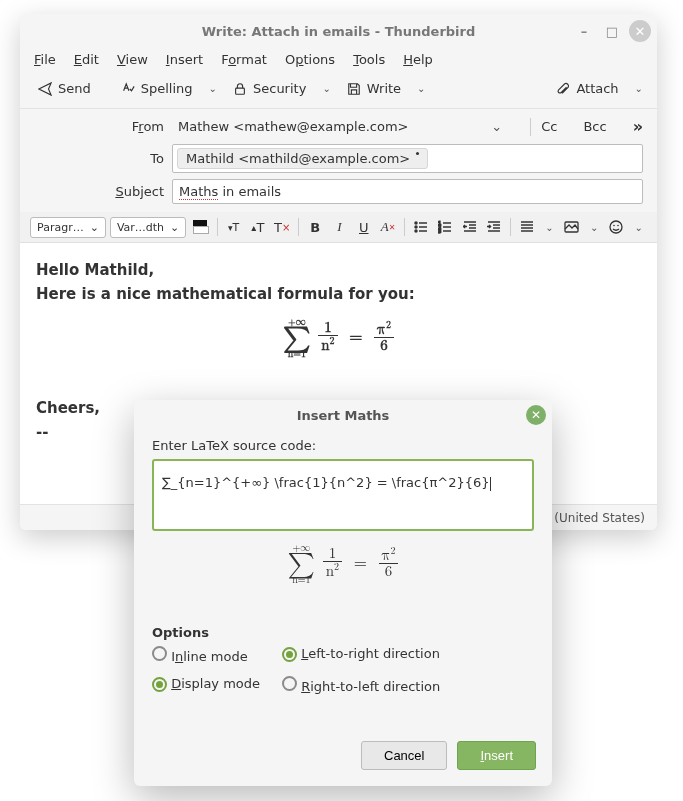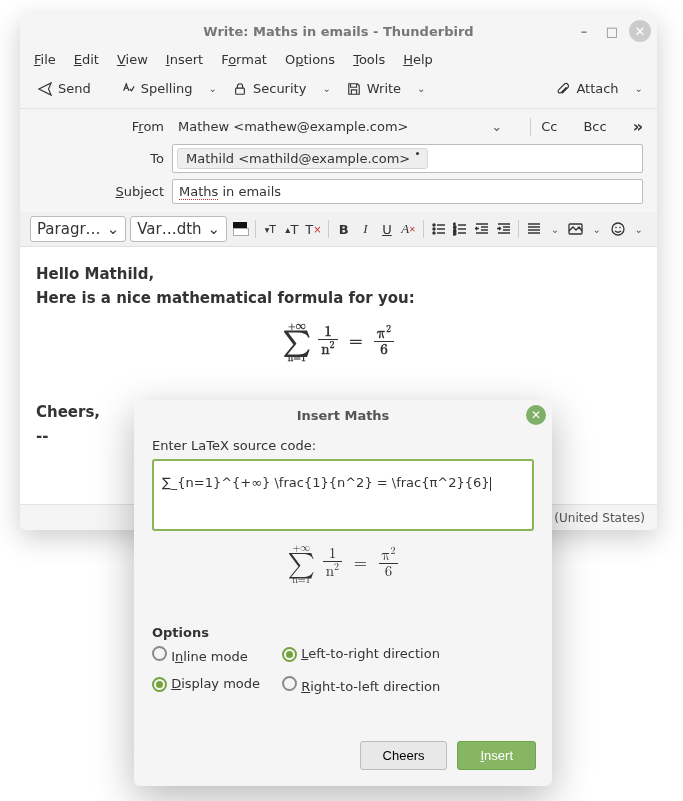--- a/index.html
+++ b/index.html
@@ -84,21 +84,21 @@
   }
   .input .misspell { border-bottom:1px dotted #c33; }
   .fmtbar {
     display:flex; align-items:center; gap:4px;
     padding:4px 10px; background:#f1f1f1; border-bottom:1px solid #e0e0e0;
     flex-wrap:nowrap;
   }
   .fselect {
     border:1px solid #bbb; border-radius:3px; padding:3px 6px;
     display:inline-flex; align-items:center; gap:6px; background:#fff;
-    font-size:15px; white-space:nowrap;
+    font-size:11px; white-space:nowrap;
   }
   .ficon { width:22px; height:22px; display:inline-flex;align-items:center;justify-content:center; font-size:13px; color:#333; }
   .ficon.b { font-weight:bold; }
   .ficon.i { font-style:italic; font-family:serif; }
   .ficon.u { text-decoration:underline; }
   .sep { width:1px; height:18px; background:#ccc; margin:0 2px; }
   .textcolor-swatch {
     width:14px; height:14px; position:relative;
   }
   .textcolor-swatch::before{
@@ -174,21 +174,21 @@
   }
   .btn.primary { background:#87b662; color:#fff; border-color:#6fa34c; }
   .btn.primary u { text-decoration: underline; }
   svg { display:block; }
 </style>
 </head>
 <body>
 
 <div class="window">
   <div class="titlebar">
-    <span>Write: Maths in emails - Thunderbird</span>
+    <span>Write: Attach in emails - Thunderbird</span>
     <div class="win-ctrl">
       <div class="win-btn">–</div>
       <div class="win-btn">□</div>
       <div class="win-btn close">✕</div>
     </div>
   </div>
 
   <div class="menubar">
     <span><u>F</u>ile</span>
     <span><u>E</u>dit</span>
@@ -443,16 +443,16 @@
           <span><u>D</u>isplay mode</span>
         </label>
         <label class="radiolbl">
           <span class="radio"></span>
           <span><u>R</u>ight-to-left direction</span>
         </label>
       </div>
     </div>
   </div>
   <div class="dlg-btns">
-    <button class="btn">Cheers</button>
+    <button class="btn">Cancel</button>
     <button class="btn primary"><u>I</u>nsert</button>
   </div>
 </div>
 
 </body></html>

